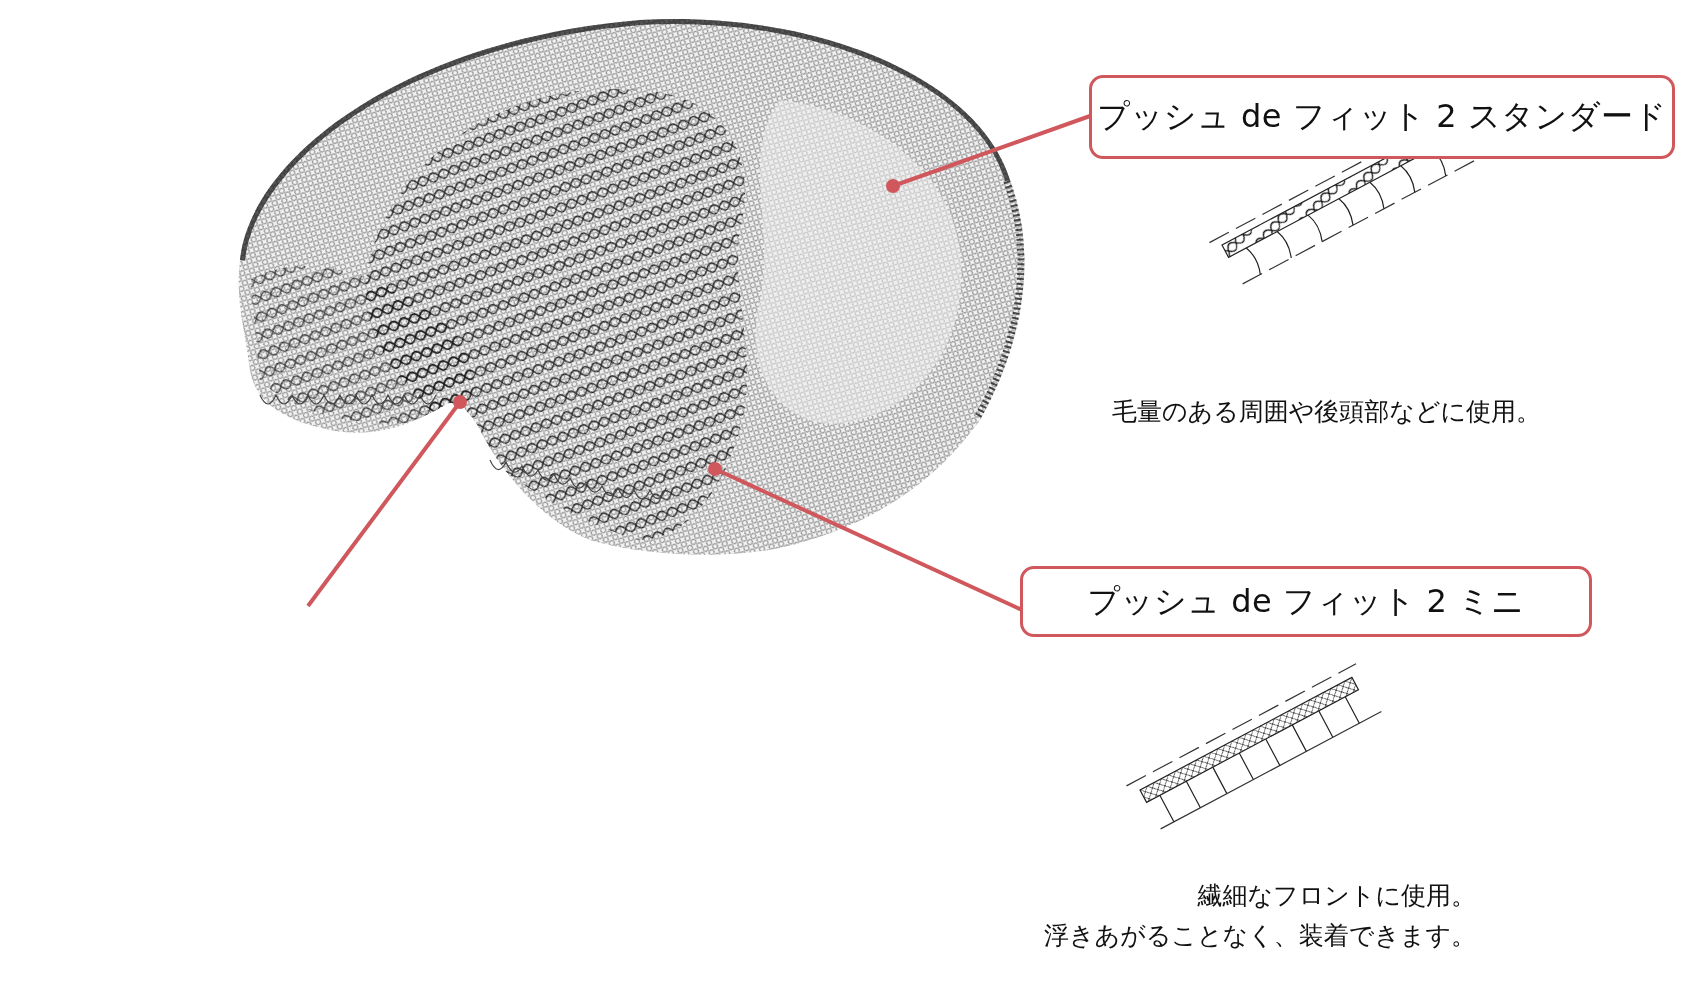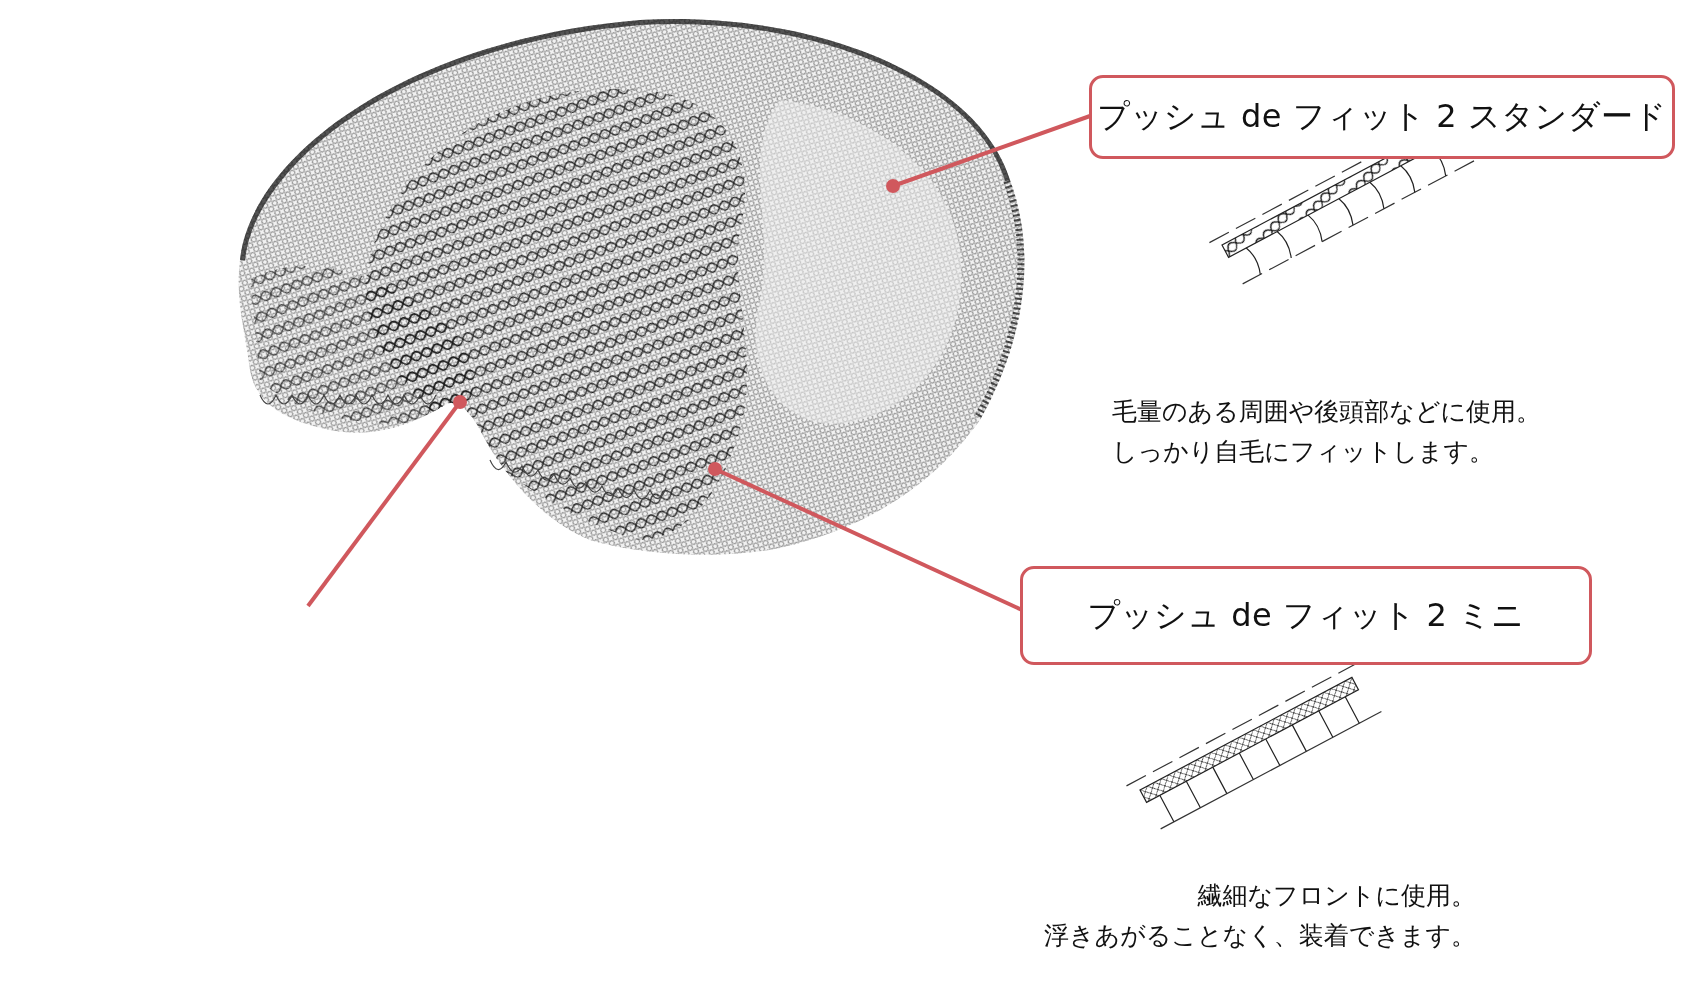--- a/index.html
+++ b/index.html
@@ -76,28 +76,27 @@
       <line x1="-10" y1="-10" x2="250" y2="-10" stroke="#333" stroke-width="1.2" stroke-dasharray="22 8"></line>
       <line x1="0" y1="44" x2="250" y2="44" stroke="#333" stroke-width="1.2"></line>
       <path d="M15 14 v30 M45 14 v30 M75 14 v30 M105 14 v30 M135 14 v30 M165 14 v30 M195 14 v30 M225 14 v30" fill="none" stroke="#222" stroke-width="1.2"></path>
     </g>
   </svg>
 
   <div class="callout" style="left:1089px; top:75px; width:586px; height:84px;">
     <span>プッシュ de フィット 2 スタンダード</span>
   </div>
 
-  <div class="callout" style="left:1020px; top:566px; width:572px; height:99px;">
+  <div class="callout" style="left:1020px; top:566px; width:572px; height:71px;">
     <span>プッシュ de フィット 2 ミニ</span>
   </div>
 
 
   <div class="desc" style="left:1112px; top:392px;">
     <div>毛量のある周囲や後頭部などに使用。</div>
-    <div>しっかり自毛にフィットします。</div>
   </div>
 
   <div class="desc" style="left:1044px; top:876px;text-align:right;">
     <div>繊細なフロントに使用。</div>
     <div>浮きあがることなく、装着できます。</div>
   </div>
 
 </div>
 
 </body></html>

